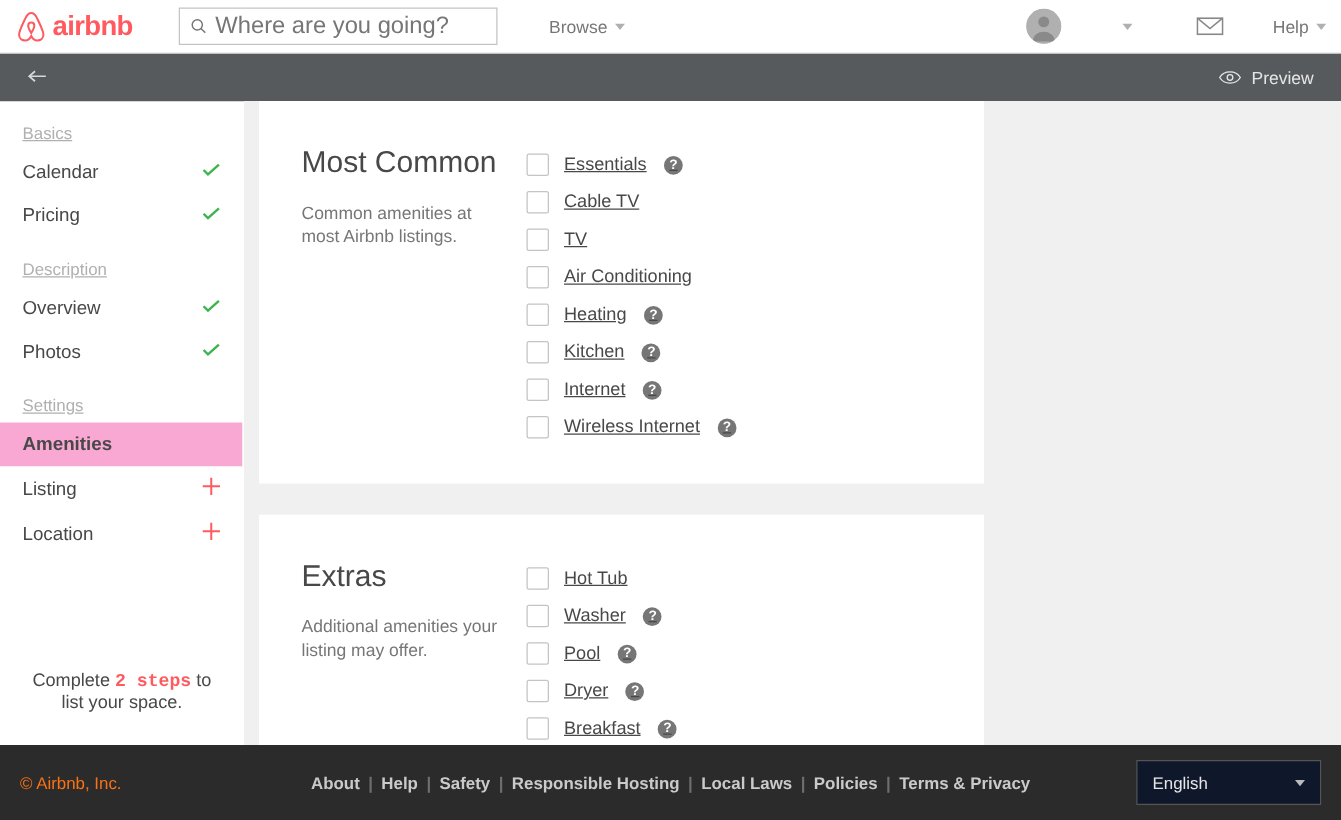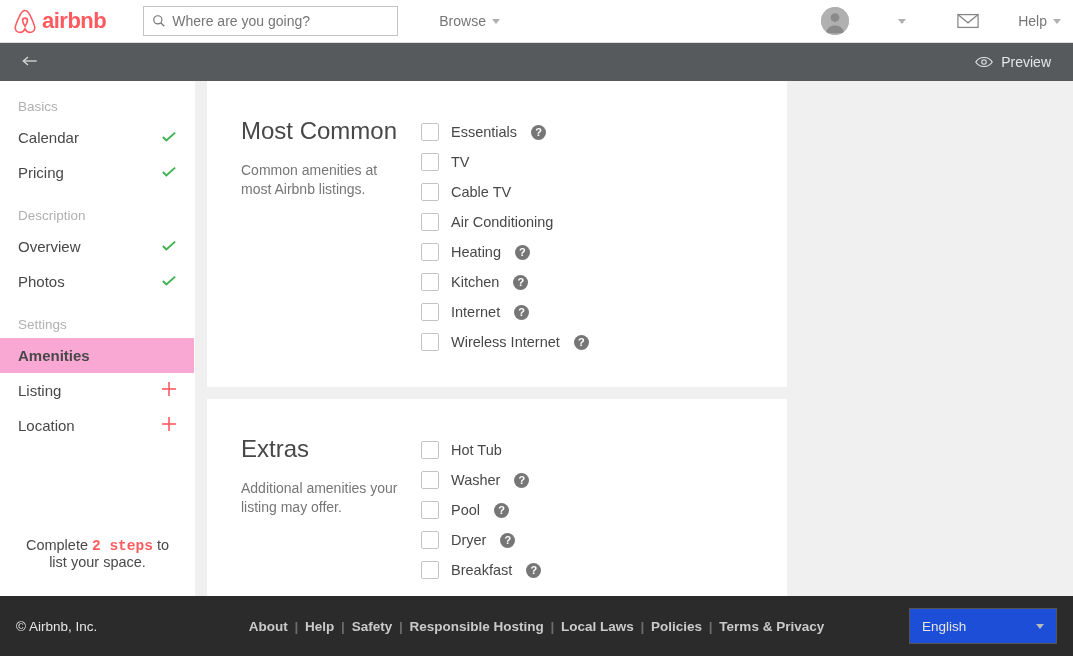--- a/index.html
+++ b/index.html
@@ -34,21 +34,21 @@
     height: 30px;
     width: 255px;
     border: 1px solid #c4c4c4;
     background: #fff;
     display: flex;
     align-items: center;
     padding: 0 8px;
     color: #767676;
   }
   .searchbox svg { width: 14px; height: 14px; margin-right: 6px; stroke: #767676; fill: none; }
-  .searchbox .ph { font-size: 14px; color: #767676; }
+  .searchbox .ph { font-size: 19px; color: #767676; }
   .browse {
     margin-left: 20px;
     color: #767676;
     display: flex;
     align-items: center;
     gap: 6px;
     cursor: pointer;
   }
   .topbar-spacer { flex: 1; }
   .avatar {
@@ -105,20 +105,21 @@
     overflow-y: auto;
     flex: 1 1 auto;
   }
   .sidebar-scroll::-webkit-scrollbar { width: 9px; }
   .sidebar-scroll::-webkit-scrollbar-thumb { background: #c0c0c0; border-radius: 4px; }
   .sidebar-scroll::-webkit-scrollbar-track { background: #ececec; }
   .side-section-label {
     padding: 18px 18px 6px;
     color: #b0b0b0;
     font-size: 13.5px;
+    text-decoration: underline;
   }
   .side-item {
     display: flex;
     align-items: center;
     justify-content: space-between;
     padding: 9px 18px;
     color: #484848;
     font-size: 15px;
     cursor: pointer;
   }
@@ -141,42 +142,42 @@
   
   .content-outer {
     flex: 1;
     background: #f0f0f0;
     overflow-y: auto;
     position: relative;
   }
 
   
   .panel {
-    margin: 0 0 12px 12px;
+    margin: 0 0 25px 12px;
     background: #fff;
     width: 580px;
     padding: 36px 34px 30px;
     display: flex;
   }
   .panel .left {
     width: 180px;
     padding-right: 12px;
   }
   .panel .left h2 {
     font-size: 24px;
     font-weight: 400;
     color: #484848;
     margin-bottom: 16px;
   }
   .panel .left p {
     font-size: 14px;
     color: #767676;
     line-height: 1.35;
   }
-  .panel .right { flex: 1; }
+  .panel .right { flex: 1; text-decoration: underline; }
   .amenity-row {
     display: flex;
     align-items: center;
     gap: 12px;
     padding: 6px 0;
     font-size: 14.5px;
     color: #484848;
   }
   .amenity-row .cb {
     width: 18px; height: 18px;
@@ -204,33 +205,33 @@
     left: 0; right: 0; bottom: 0;
     height: 60px;
     background: #2b2b2b;
     color: #cacaca;
     display: flex;
     align-items: center;
     padding: 0 16px;
     font-size: 13.5px;
     z-index: 10;
   }
-  .footer .copy { color: #e5e5e5; }
+  .footer .copy { color: #f97316; }
   .footer .links {
     position: absolute;
     left: 50%;
     transform: translateX(-50%);
     white-space: nowrap;
     font-weight: bold;
   }
   .footer .links a { color: #cacaca; text-decoration: none; cursor: pointer; }
   .footer .sep { color: #6e6e6e; margin: 0 3px; }
   .footer .lang {
     margin-left: auto;
-    background: #1d4ed8;
+    background: #0f172a;
     border: 1px solid #555;
     height: 36px;
     width: 148px;
     display: flex;
     align-items: center;
     padding: 0 12px;
     color: #e6e6e6;
     justify-content: space-between;
     cursor: pointer;
   }
@@ -363,25 +364,25 @@
           <p>Common amenities at most Airbnb listings.</p>
         </div>
         <div class="right">
           <div class="amenity-row">
             <span class="cb"></span>
             <span>Essentials</span>
             <span class="q">?</span>
           </div>
           <div class="amenity-row">
             <span class="cb"></span>
+            <span>Cable TV</span>
+          </div>
+          <div class="amenity-row">
+            <span class="cb"></span>
             <span>TV</span>
-          </div>
-          <div class="amenity-row">
-            <span class="cb"></span>
-            <span>Cable TV</span>
           </div>
           <div class="amenity-row">
             <span class="cb"></span>
             <span>Air Conditioning</span>
           </div>
           <div class="amenity-row">
             <span class="cb"></span>
             <span>Heating</span>
             <span class="q">?</span>
           </div>

